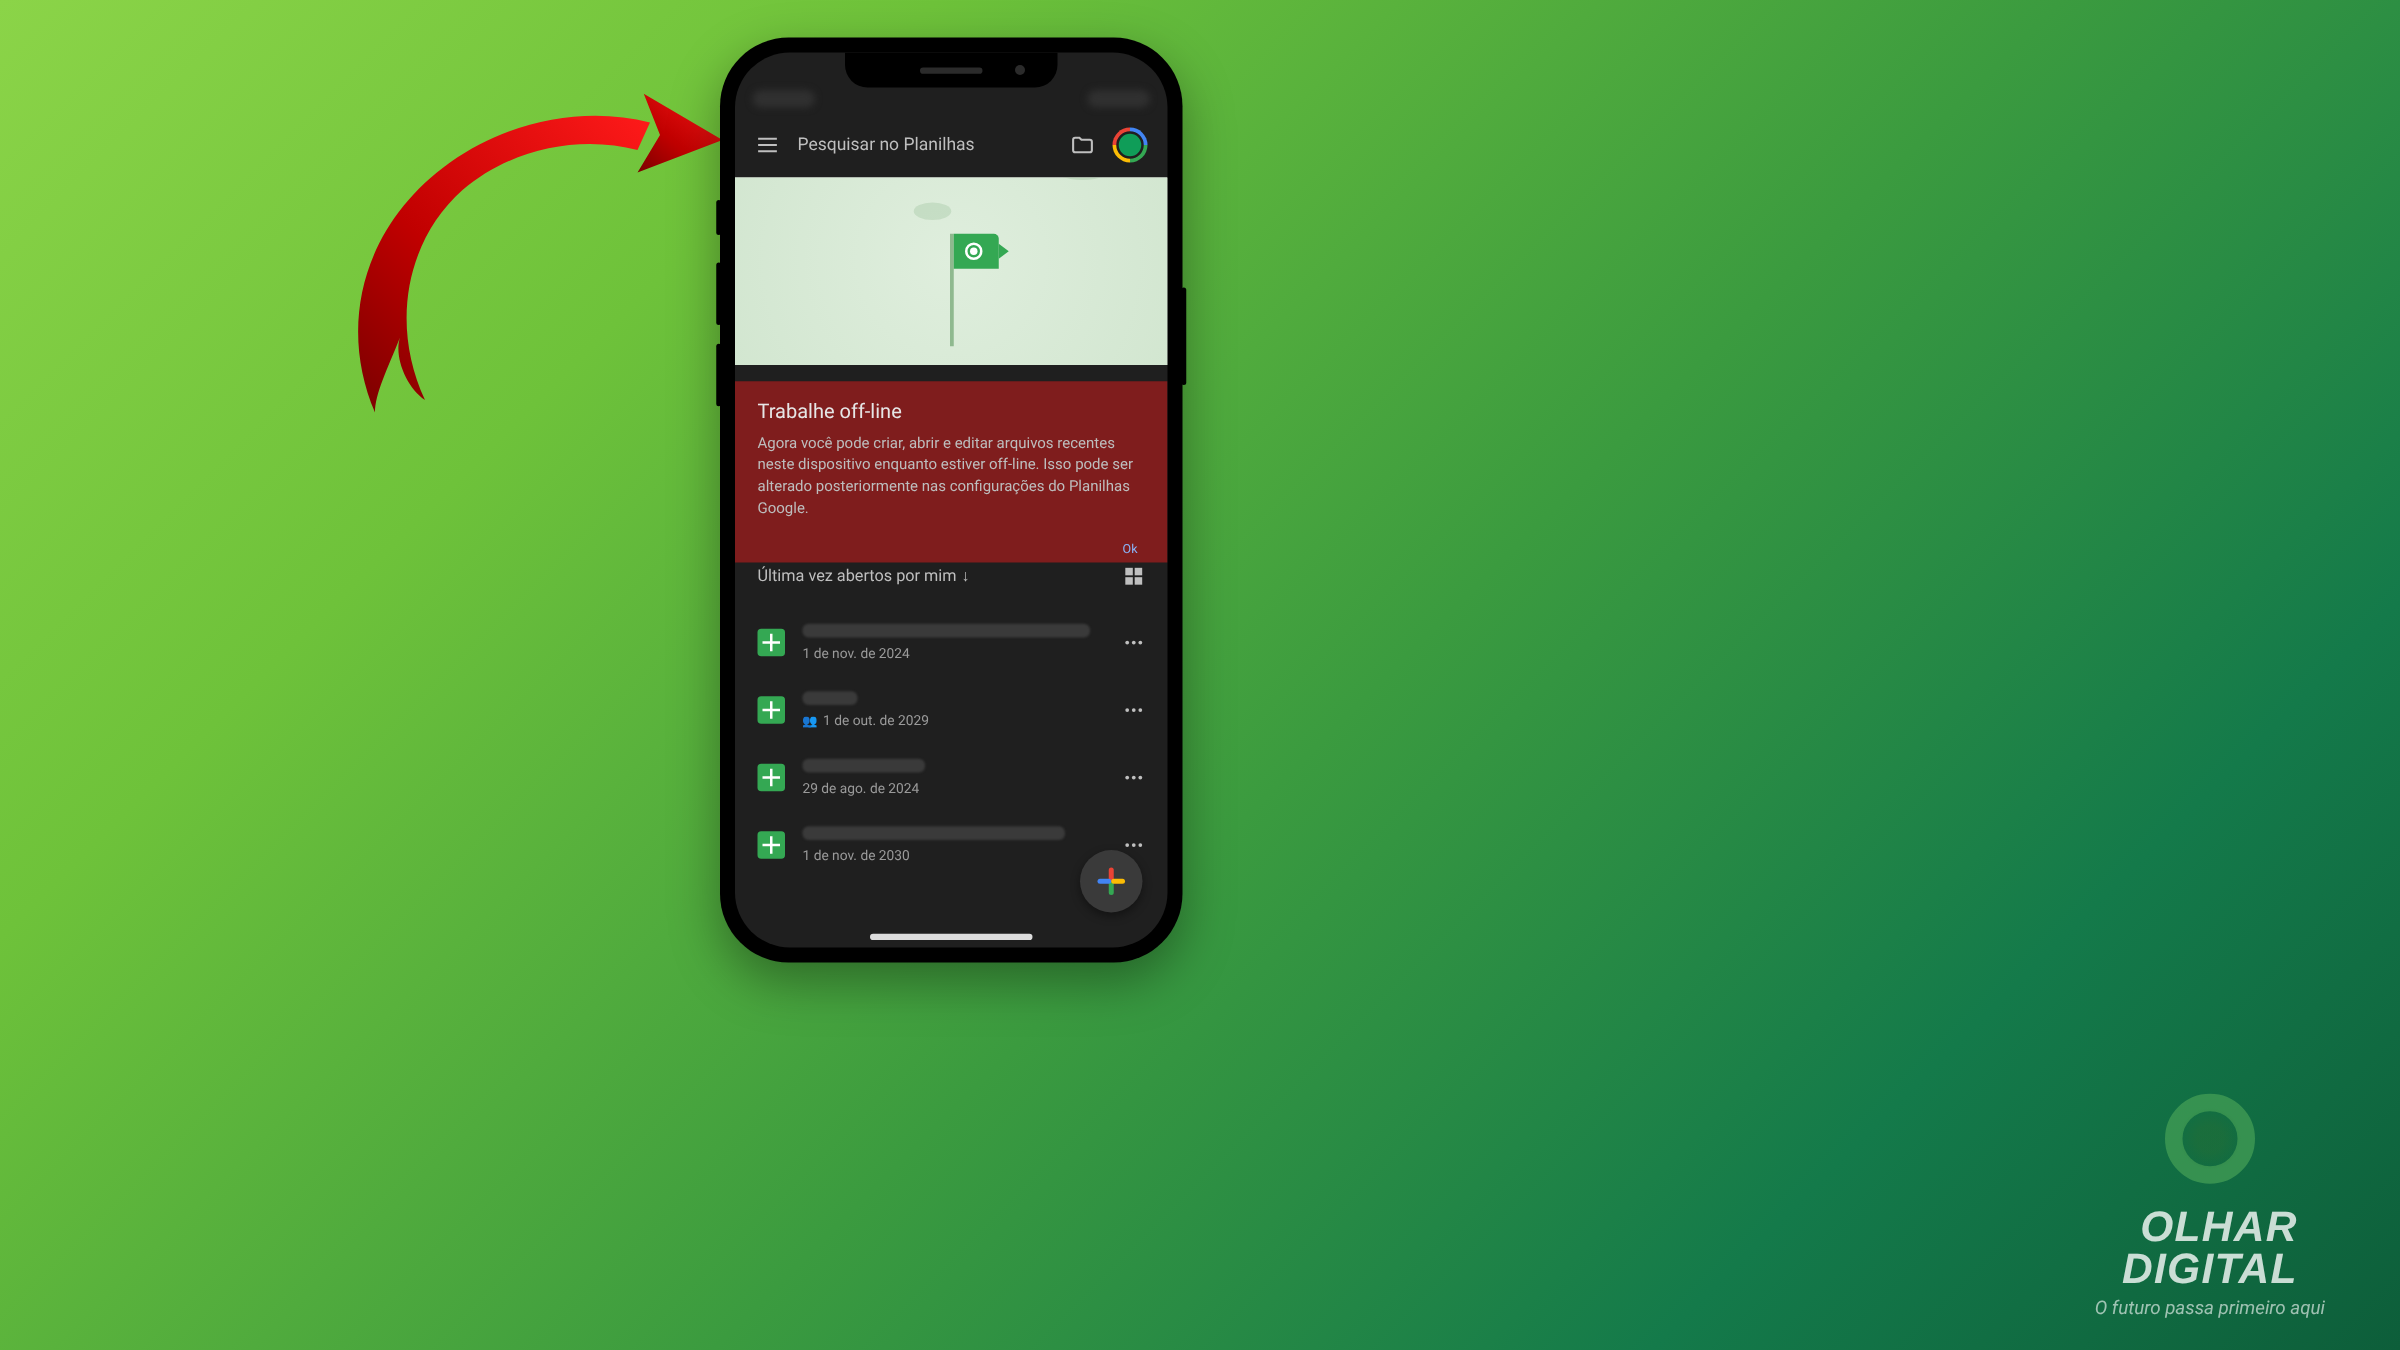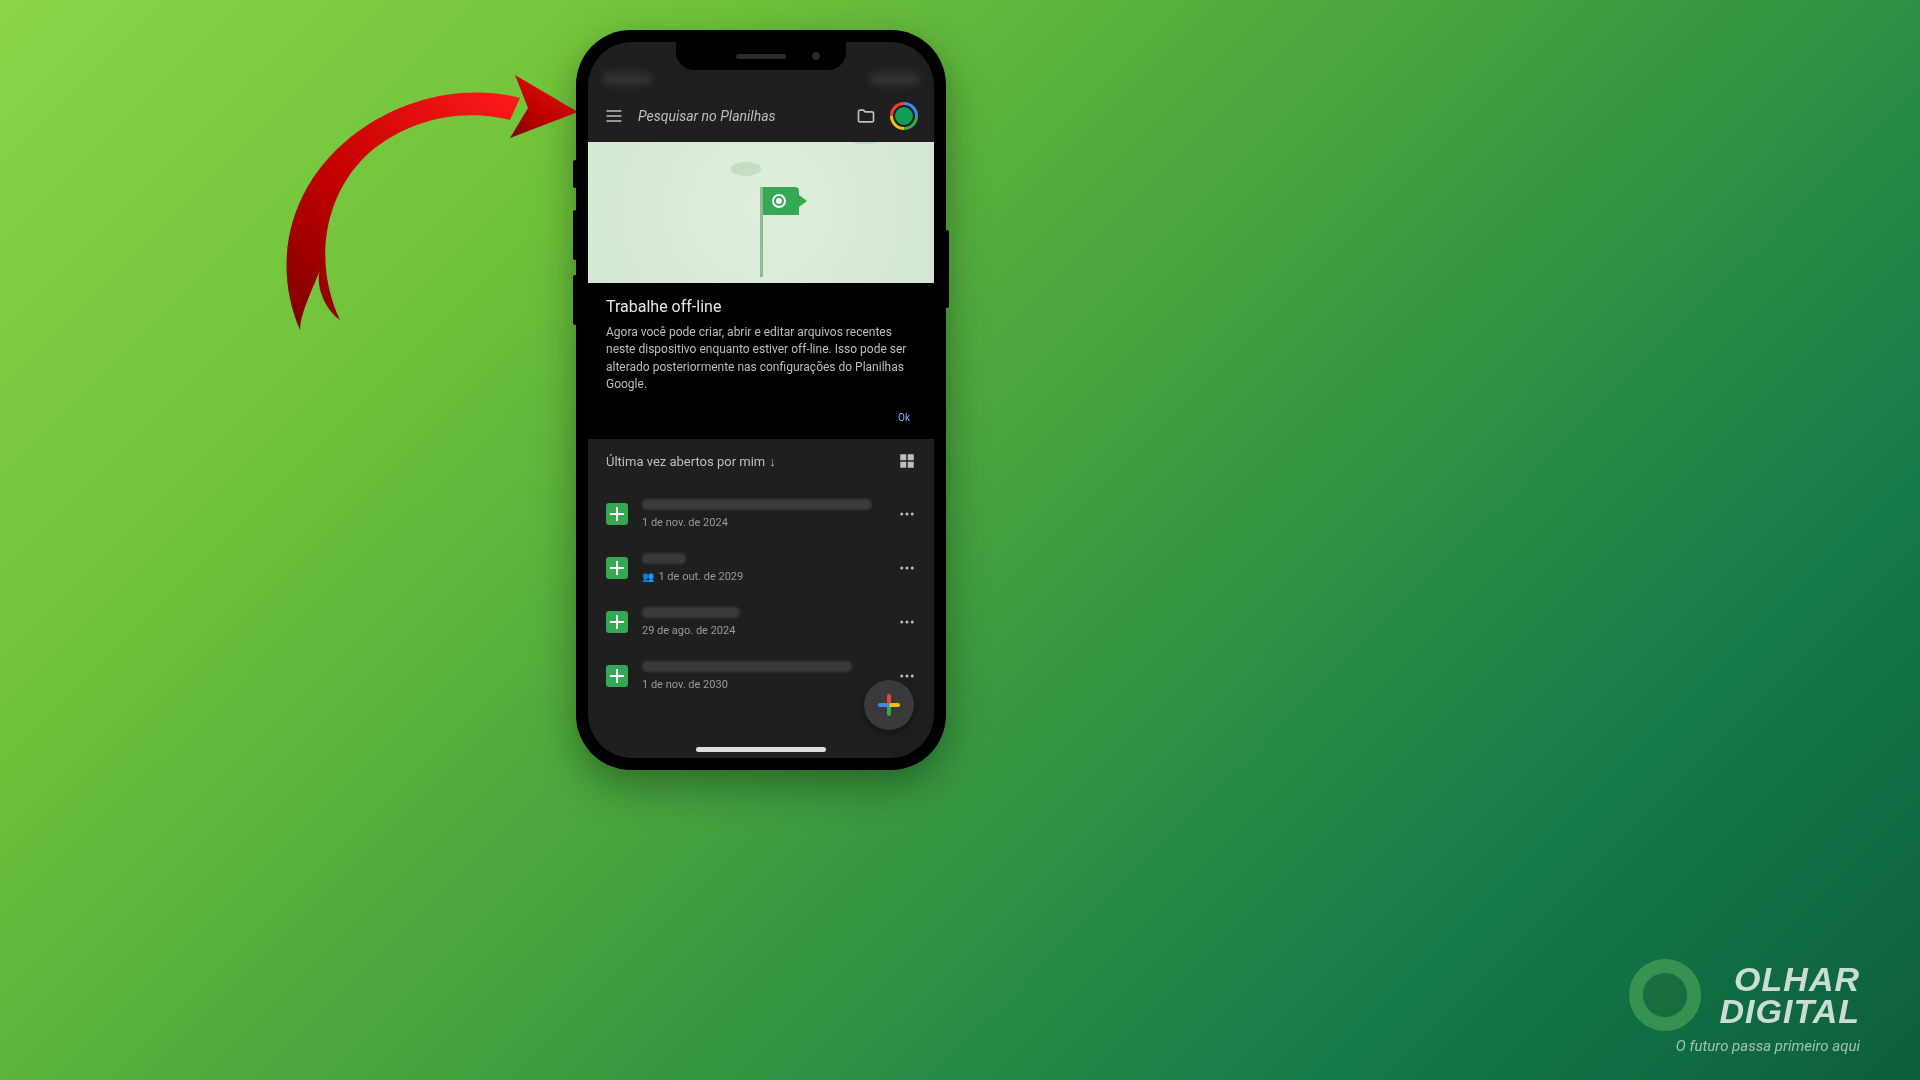--- a/index.html
+++ b/index.html
@@ -49,21 +49,21 @@
   position: absolute; top: 30px; left: 14px; right: 14px; height: 18px;
   display: flex; justify-content: space-between;
 }
 .status-blur div { width: 50px; height: 14px; background: #303030; border-radius: 7px; filter: blur(3px); }
 .topbar {
   position: absolute; top: 60px; left: 16px; right: 16px;
   display: flex; align-items: center; gap: 14px;
 }
 .icon-btn { color: #bfbfbf; display: flex; align-items: center; justify-content: center; }
 .hamburger svg, .folder svg, .grid-ic svg, .more-ic svg { display: block; }
-.search-text { flex: 1; color: #bfbfbf; font-size: 14px; font-style: italic; }
+.search-text { flex: 1; color: #bfbfbf; font-size: 14px; }
 .avatar {
   width: 28px; height: 28px; border-radius: 50%;
   background: conic-gradient(#4285F4 0 25%, #34A853 0 50%, #FBBC05 0 75%, #EA4335 0 100%);
   display: flex; align-items: center; justify-content: center;
 }
 .avatar-inner { width: 22px; height: 22px; border-radius: 50%; background: #0f9d58; border: 2px solid #1f1f1f; }
 .hero {
   position: absolute; top: 100px; left: 0; right: 0; height: 150px;
   background: linear-gradient(#f4f7f2 0%, #eef3ea 100%);
   overflow: hidden;
@@ -78,22 +78,22 @@
 .flag {
   position: absolute; left: 175px; top: 45px; width: 36px; height: 28px;
   background: #34a853; border-top-right-radius: 4px;
 }
 .flag::after { content: ""; position: absolute; right: -8px; top: 8px; width: 0; height: 0;
   border-top: 6px solid transparent; border-bottom: 6px solid transparent; border-left: 8px solid #34a853; }
 .flag-dot { position: absolute; left: 184px; top: 52px; width: 14px; height: 14px; border: 2px solid #fff; border-radius: 50%; }
 .flag-dot::after { content: ""; position: absolute; left: 2px; top: 2px; width: 6px; height: 6px; border-radius: 50%; background: #fff; }
 .star { position: absolute; font-size: 10px; color: #cde3cb; }
 .card {
-  position: absolute; top: 241px; left: 0; right: 0;
-  background: #000000; padding: 14px 18px 12px;
+  position: absolute; top: 263px; left: 0; right: 0;
+  background: #7f1d1d; padding: 14px 18px 1px;
 }
 .card h3 { color: #e6e6e6; font-size: 16px; font-weight: 400; margin-bottom: 8px; }
 .card p { color: #bdbdbd; font-size: 12px; line-height: 1.45; }
 .card-ok { text-align: right; color: #8ab4f8; font-size: 10px; margin-top: 14px; padding: 4px 6px; }
 .sort-row {
   position: absolute; top: 410px; left: 18px; right: 18px;
   display: flex; align-items: center; justify-content: space-between;
   color: #bfbfbf; font-size: 13px;
 }
 .sort-left { display: flex; align-items: center; gap: 4px; }
@@ -123,21 +123,21 @@
   display: flex; align-items: center; justify-content: center;
 }
 .plus-goog { position: relative; width: 22px; height: 22px; }
 .plus-goog span { position: absolute; border-radius: 2px; }
 .plus-goog .v { left: 9px; top: 0; width: 4px; height: 22px; }
 .plus-goog .h { top: 9px; left: 0; height: 4px; width: 22px; }
 .v1 { background: #EA4335; } .v2 { background: #34A853; }
 .h1 { background: #4285F4; } .h2 { background: #FBBC05; }
 .arrow { position: absolute; left: 270px; top: 60px; width: 310px; height: 280px; pointer-events: none; }
 .brand { position: absolute; right: 60px; bottom: 25px; text-align: right; color: rgba(255,255,255,0.75); }
-.brand-row { display: flex; align-items: center; gap: 19px; justify-content: flex-end; }
+.brand-row { display: flex; align-items: center; gap: 19px; justify-content: flex-end; flex-direction: column; }
 .brand-text { font-weight: 800; font-size: 34px; letter-spacing: 1px; line-height: 0.95; color: rgba(255,255,255,0.78);
   font-style: italic; font-family: Arial, sans-serif; }
 .brand-ring { width: 72px; height: 72px; border: 14px solid rgba(80,170,90,0.6); border-radius: 50%; position: relative; }
 .brand-ring::after { content: ""; position: absolute; inset: -3px; border-radius: 50%;
   background: radial-gradient(circle, rgba(40,110,50,0.4) 30%, rgba(40,110,50,0.1) 60%, transparent 70%); }
 .brand-tag { font-size: 15px; font-style: italic; color: rgba(255,255,255,0.6); margin-top: 6px; }
 .shared-ic { font-size: 10px; color: #9a9a9a; }
 </style>
 </head>
 <body>

